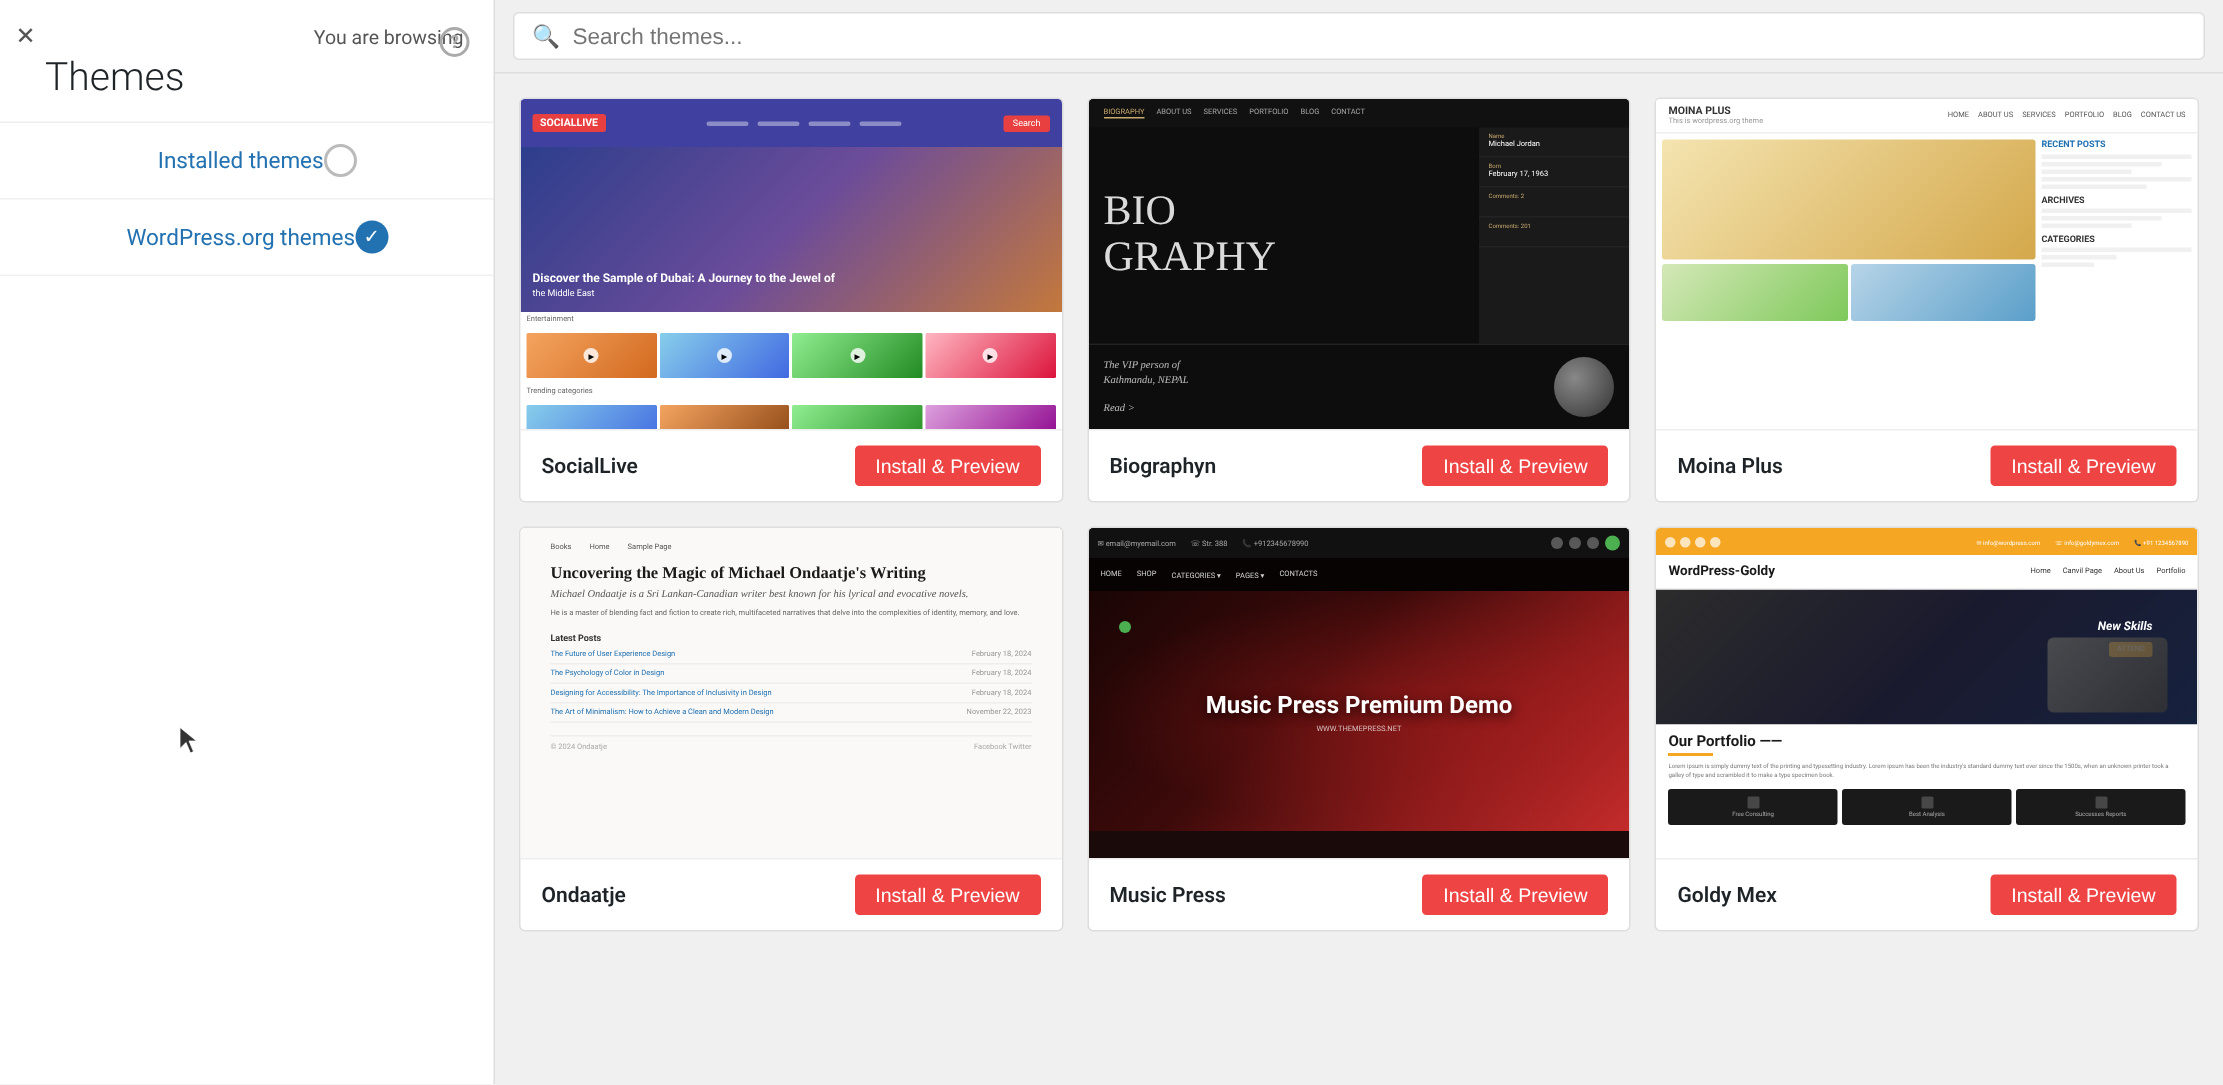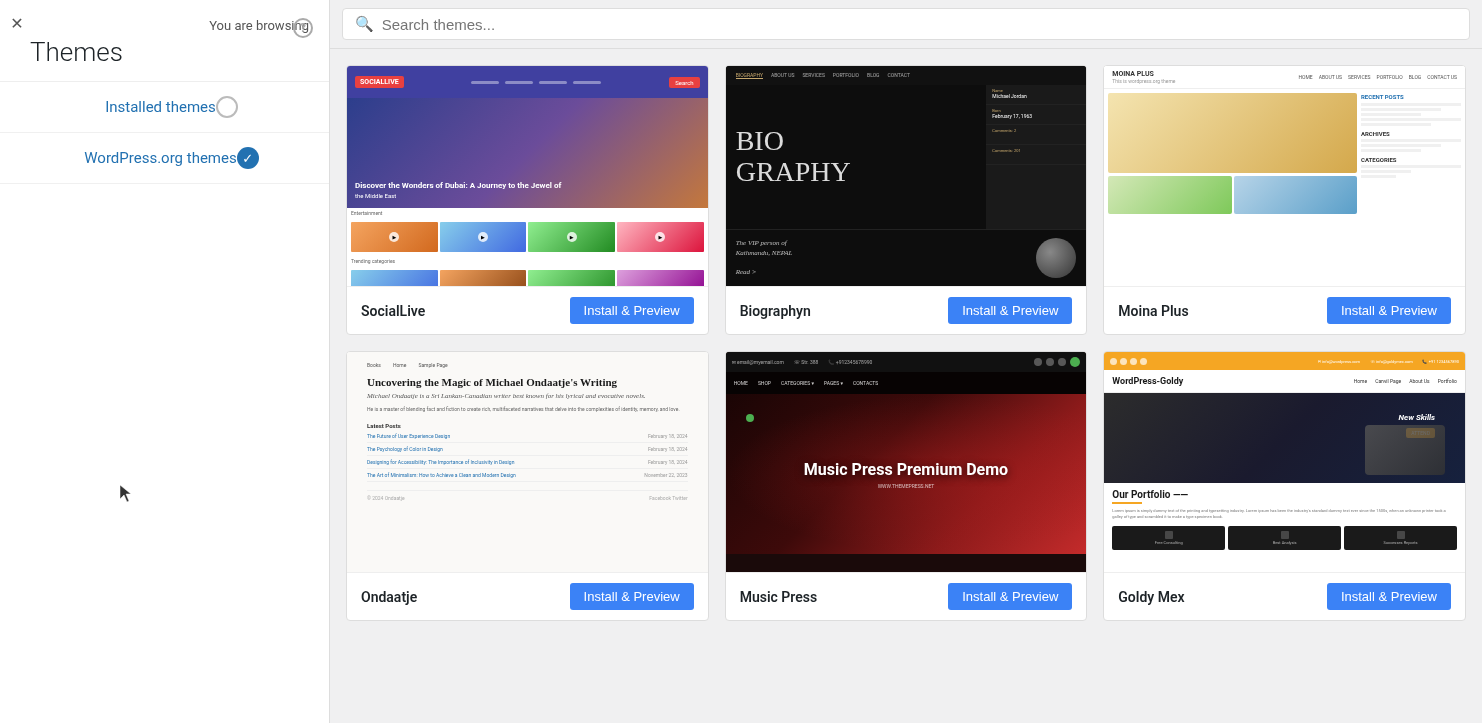--- a/index.html
+++ b/index.html
@@ -203,21 +203,21 @@
       border-top: 1px solid #eee;
     }
 
     .theme-name {
       font-size: 14px;
       font-weight: 600;
       color: #1d2327;
     }
 
     .install-btn {
-      background: #3b82f6;
+      background: #ef4444;
       color: #fff;
       border: none;
       border-radius: 3px;
       padding: 6px 14px;
       font-size: 13px;
       cursor: pointer;
       white-space: nowrap;
     }
 
     
@@ -834,21 +834,21 @@
               <div class="sociallive-nav-dots">
                 <div class="nav-dot"></div>
                 <div class="nav-dot"></div>
                 <div class="nav-dot"></div>
                 <div class="nav-dot"></div>
               </div>
               <div class="sociallive-search-btn">Search</div>
             </div>
             <div class="sociallive-hero">
               <div class="hero-text-overlay">
-                <div class="hero-title-big">Discover the Wonders of Dubai: A Journey to the Jewel of</div>
+                <div class="hero-title-big">Discover the Sample of Dubai: A Journey to the Jewel of</div>
                 <div>the Middle East</div>
               </div>
             </div>
             <div class="section-label">Entertainment</div>
             <div class="grid-thumbnails">
               <div class="thumb thumb-1">
                   <div class="play-icon">▶</div>
                 </div>
               <div class="thumb thumb-2">
                   <div class="play-icon">▶</div>

